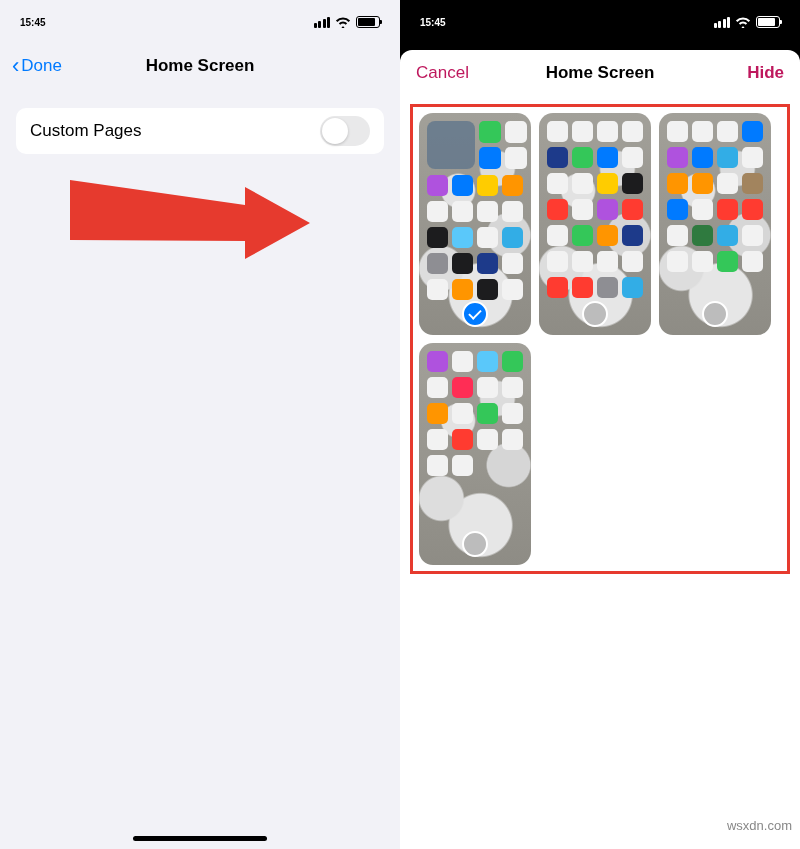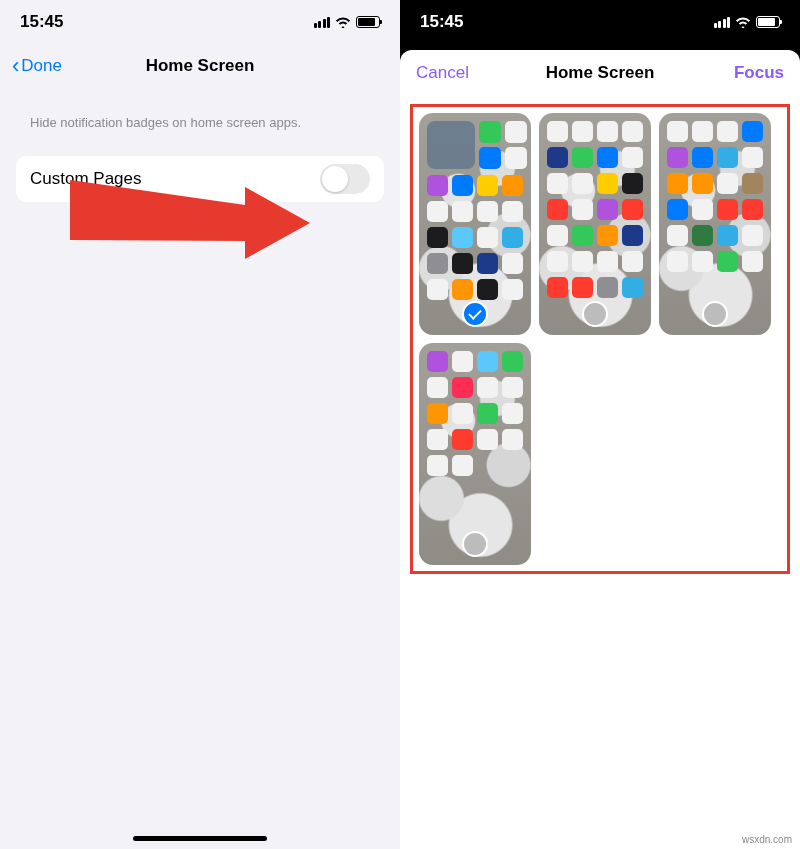--- a/index.html
+++ b/index.html
@@ -1,20 +1,20 @@
 <!DOCTYPE html>
 <html><head>
 <meta charset="utf-8">
 <style>
   * { box-sizing: border-box; margin: 0; padding: 0; }
   html, body { width: 800px; height: 849px; font-family: -apple-system, "Helvetica Neue", Arial, sans-serif; background: #000; color: #000; }
   .wrap { display: flex; width: 800px; height: 849px; }
   .phone { width: 400px; height: 849px; position: relative; background: #000; }
   .screenL { position: absolute; inset: 0; background: #f2f2f7; }
-  .statusbar { height: 44px; display: flex; align-items: center; justify-content: space-between; padding: 0 20px; font-size: 17px; font-weight: 600; }
+  .statusbar { height: 44px; display: flex; align-items: center; justify-content: space-between; padding: 0 20px; font-size: 10px; font-weight: 600; }
   .statusbar .right { display: flex; align-items: center; gap: 5px; }
   .signal { display: inline-flex; align-items: flex-end; gap: 1.5px; }
   .signal span { width: 3px; background: #000; border-radius: 1px; }
   .signal span:nth-child(1){height:5px;} .signal span:nth-child(2){height:7px;} .signal span:nth-child(3){height:9px;} .signal span:nth-child(4){height:11px;}
   .battery { width: 24px; height: 12px; border: 1.5px solid #000; border-radius: 3px; position: relative; }
   .battery::after { content: ""; position: absolute; right: -3px; top: 3px; width: 2px; height: 4px; background: #000; border-radius: 0 1px 1px 0; }
   .battery .fill { position: absolute; left: 1px; top: 1px; bottom: 1px; width: 75%; background: #000; border-radius: 1px; }
   .statusbar.dark { color: #fff; }
   .statusbar.dark .signal span { background: #fff; }
   .statusbar.dark .battery { border-color: #fff; }
@@ -32,26 +32,26 @@
   .row .label { font-size: 17px; }
   .switch { width: 50px; height: 30px; background: #e9e9ea; border-radius: 15px; position: relative; }
   .switch .knob { position: absolute; left: 2px; top: 2px; width: 26px; height: 26px; border-radius: 50%; background: #fff; box-shadow: 0 1px 3px rgba(0,0,0,0.2); }
   .caption { font-size: 13px; color: #8a8a8e; padding: 6px 14px 24px 14px; line-height: 1.35; }
 
   .arrow { position: absolute; left: 70px; top: 155px; pointer-events: none; }
 
   .homebar { position: absolute; bottom: 8px; left: 50%; transform: translateX(-50%); width: 134px; height: 5px; background: #000; border-radius: 3px; }
   .homebar.light { background: #fff; }
 
-  .watermark { position: absolute; bottom: 4px; right: 8px; font-size: 10px; color: #888; }
+  .watermark { position: absolute; bottom: 16px; right: 8px; font-size: 13px; color: #888; }
 
   
   .sheet { position: absolute; left: 0; right: 0; top: 50px; bottom: 0; background: #fff; border-radius: 12px 12px 0 0; overflow: hidden; }
   .navR { height: 46px; display: flex; align-items: center; justify-content: space-between; padding: 0 16px; position: relative; }
-  .navR .btn { color: #8b5cf6; font-size: 17px; }
+  .navR .btn { color: #be185d; font-size: 17px; }
   .navR .done { font-weight: 600; }
   .navR .titleR { position: absolute; left: 0; right: 0; text-align: center; font-size: 17px; font-weight: 600; pointer-events: none; }
 
   .redbox { margin: 8px 10px 0 10px; border: 3px solid #e63a2e; padding: 6px; }
   .pages { display: flex; flex-wrap: wrap; gap: 8px; }
   .page { width: 112px; height: 222px; border-radius: 14px; background: radial-gradient(circle at 20% 70%, #ddd 12%, transparent 13%), radial-gradient(circle at 55% 82%, #e6e6e6 16%, transparent 17%), radial-gradient(circle at 80% 55%, #d6d6d6 14%, transparent 15%), radial-gradient(circle at 35% 35%, #e2e2e2 10%, transparent 11%), radial-gradient(circle at 70% 25%, #dcdcdc 9%, transparent 10%), linear-gradient(180deg, #a2a099 0%, #8e8c85 100%); position: relative; overflow: hidden; }
   .appgrid { position: absolute; top: 8px; left: 8px; right: 8px; display: grid; grid-template-columns: repeat(4, 1fr); gap: 5px 4px; }
   .appgrid.withwidget { top: 62px; }
   .widget { position: absolute; top: 8px; left: 8px; width: 48px; height: 48px; border-radius: 8px; background: rgba(100,120,140,0.85); }
   .widgeticons { position: absolute; top: 8px; left: 60px; right: 8px; display: grid; grid-template-columns: repeat(2,1fr); grid-template-rows: repeat(2,1fr); gap: 4px; height: 48px; }
@@ -92,21 +92,20 @@
       </div>
       <div class="navL">
         <div class="backbtn">
           <span class="chev">‹</span>
           <span>Done</span>
         </div>
         <div class="titleL">Home Screen</div>
       </div>
 
       <div class="settings">
-        <div class="caption">Hide notification badges on home screen apps.</div>
 
         <div class="row">
           <span class="label">Custom Pages</span>
           <span class="switch">
               <span class="knob"></span>
             </span>
         </div>
       </div>
 
       <svg class="arrow" width="240" height="110" viewBox="0 0 240 110">
@@ -134,21 +133,21 @@
         <span class="battery">
             <span class="fill"></span>
           </span>
       </span>
     </div>
 
     <div class="sheet">
       <div class="navR">
         <span class="btn">Cancel</span>
         <span class="titleR">Home Screen</span>
-        <span class="btn done">Focus</span>
+        <span class="btn done">Hide</span>
       </div>
 
       <div class="redbox">
         <div class="pages">
 
           <div class="page">
             <div class="widget"></div>
             <div class="widgeticons">
               <span class="app c-grn"></span>
               <span class="app c-wht"></span>

